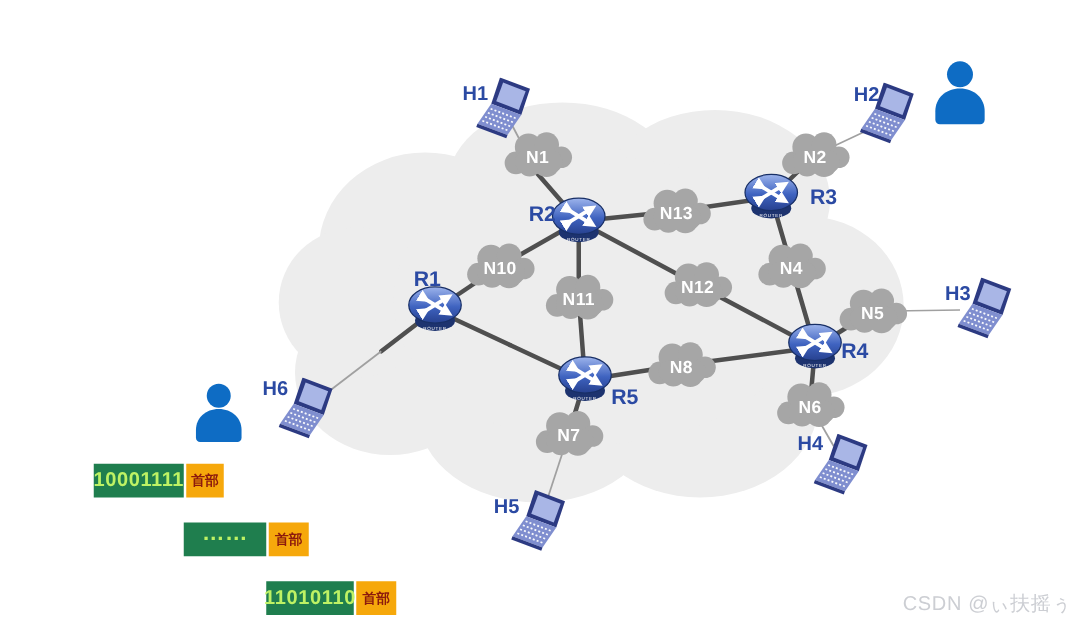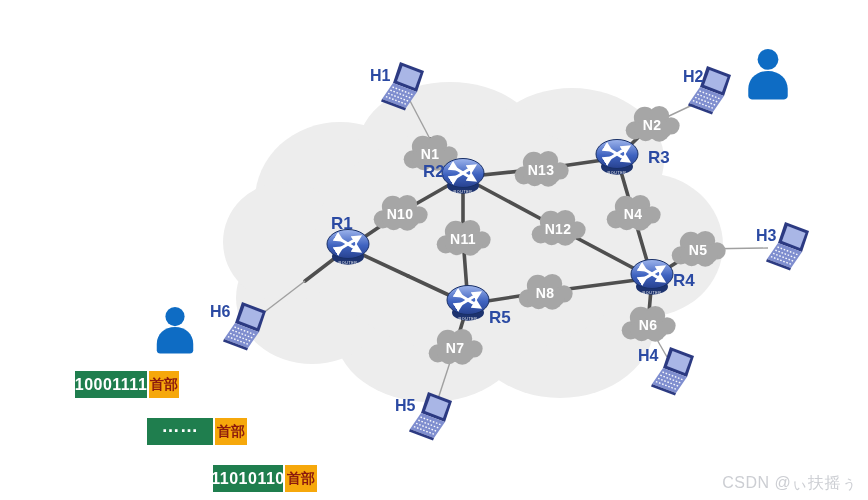--- a/index.html
+++ b/index.html
@@ -4,24 +4,24 @@
 <style>
   html,body{margin:0;padding:0;background:#ffffff;font-family:"Liberation Sans",sans-serif;}
   .stage{position:relative;width:868px;height:500px;background:#ffffff;overflow:hidden;}
   .abs{position:absolute;left:0;top:0;}
   .node{position:absolute;}
   .cloud-label{position:absolute;left:0;top:0;width:100%;height:100%;display:flex;align-items:center;justify-content:center;
     color:#ffffff;font-weight:bold;font-size:14px;padding-bottom:3px;box-sizing:border-box;letter-spacing:.3px;}
   .rlabel{position:absolute;color:#2b4aa3;font-weight:bold;font-size:17px;line-height:1;}
   .hlabel{position:absolute;color:#2b4aa3;font-weight:bold;font-size:16px;line-height:1;text-align:center;}
   .packet{position:absolute;display:flex;gap:2px;height:27px;}
-  .packet .bits{background:#1f7e4e;color:#ffffff;font-weight:bold;font-size:16px;display:flex;align-items:center;justify-content:center;letter-spacing:.5px;}
+  .packet .bits{background:#1f7e4e;color:#bef264;font-weight:bold;font-size:16px;display:flex;align-items:center;justify-content:center;letter-spacing:.5px;}
   .packet .bits.dots{font-size:18px;}
   .packet .bits.dots span{transform:translateY(-5px);display:inline-block;}
-  .packet .hdr{background:#f6a80b;color:#8c1a0d;font-weight:bold;font-size:14px;display:flex;align-items:center;justify-content:center;}
+  .packet .hdr{background:#f6a80b;color:#8c1a0d;font-weight:bold;font-size:11px;display:flex;align-items:center;justify-content:center;}
   .watermark{position:absolute;right:10px;bottom:6px;color:#ccced3;font-size:16px;letter-spacing:.5px;}
 </style>
 </head>
 <body>
 
 <div class="stage">
 
   <svg width="0" height="0" style="position:absolute" aria-hidden="true">
     <defs>
       <linearGradient id="routerGrad" x1="0" y1="0" x2="0" y2="1">
@@ -99,21 +99,21 @@
     <g stroke="#a0a0a0" stroke-width="1.4">
       <line x1="408" y1="97" x2="430" y2="139"></line>
       <line x1="703" y1="100" x2="652" y2="124"></line>
       <line x1="768" y1="248" x2="700" y2="249"></line>
       <line x1="667" y1="357" x2="648" y2="324"></line>
       <line x1="437" y1="402" x2="455" y2="347"></line>
       <line x1="258" y1="317" x2="305" y2="281"></line>
     </g>
   </svg>
 
-  <div class="node" style="left:401px;top:133px">
+  <div class="node" style="left:401px;top:104px">
     <svg width="58" height="40" viewBox="0 0 64 44">
         <use href="#sym-cloud"></use>
       </svg>
     <span class="cloud-label">N1</span>
   </div>
   <div class="node" style="left:623px;top:104px">
     <svg width="58" height="40" viewBox="0 0 64 44">
         <use href="#sym-cloud"></use>
       </svg>
     <span class="cloud-label">N2</span>

